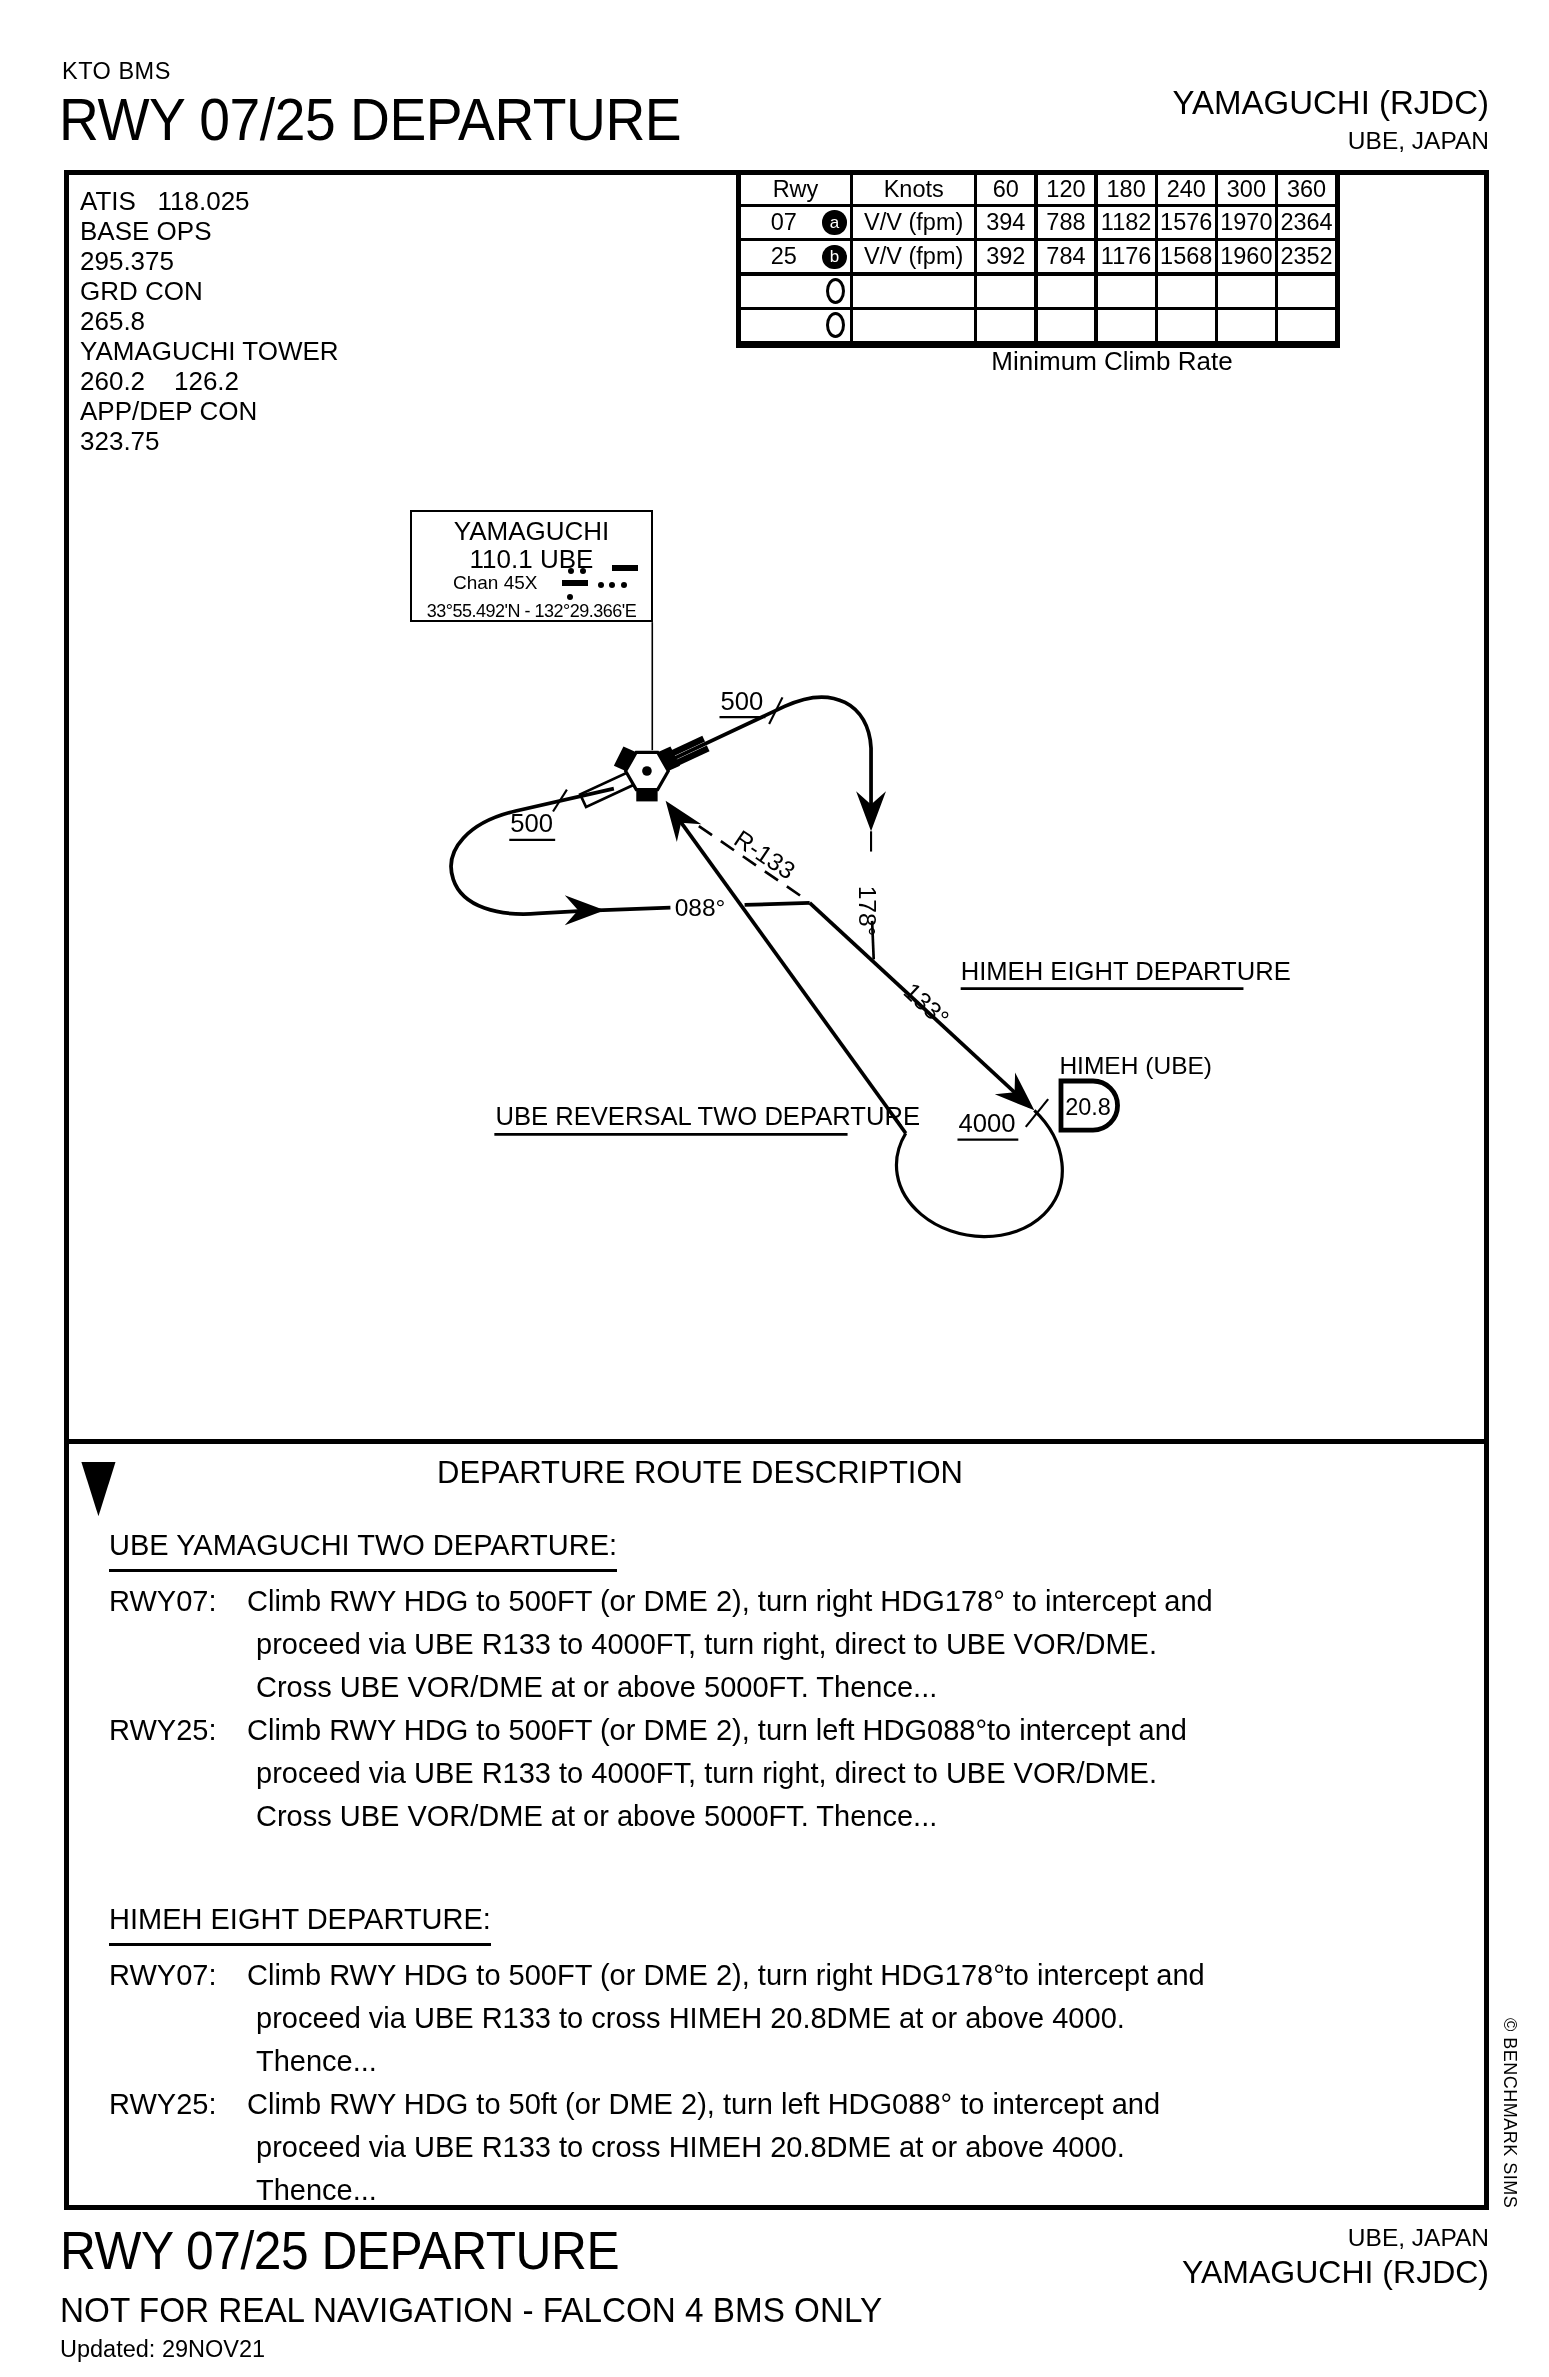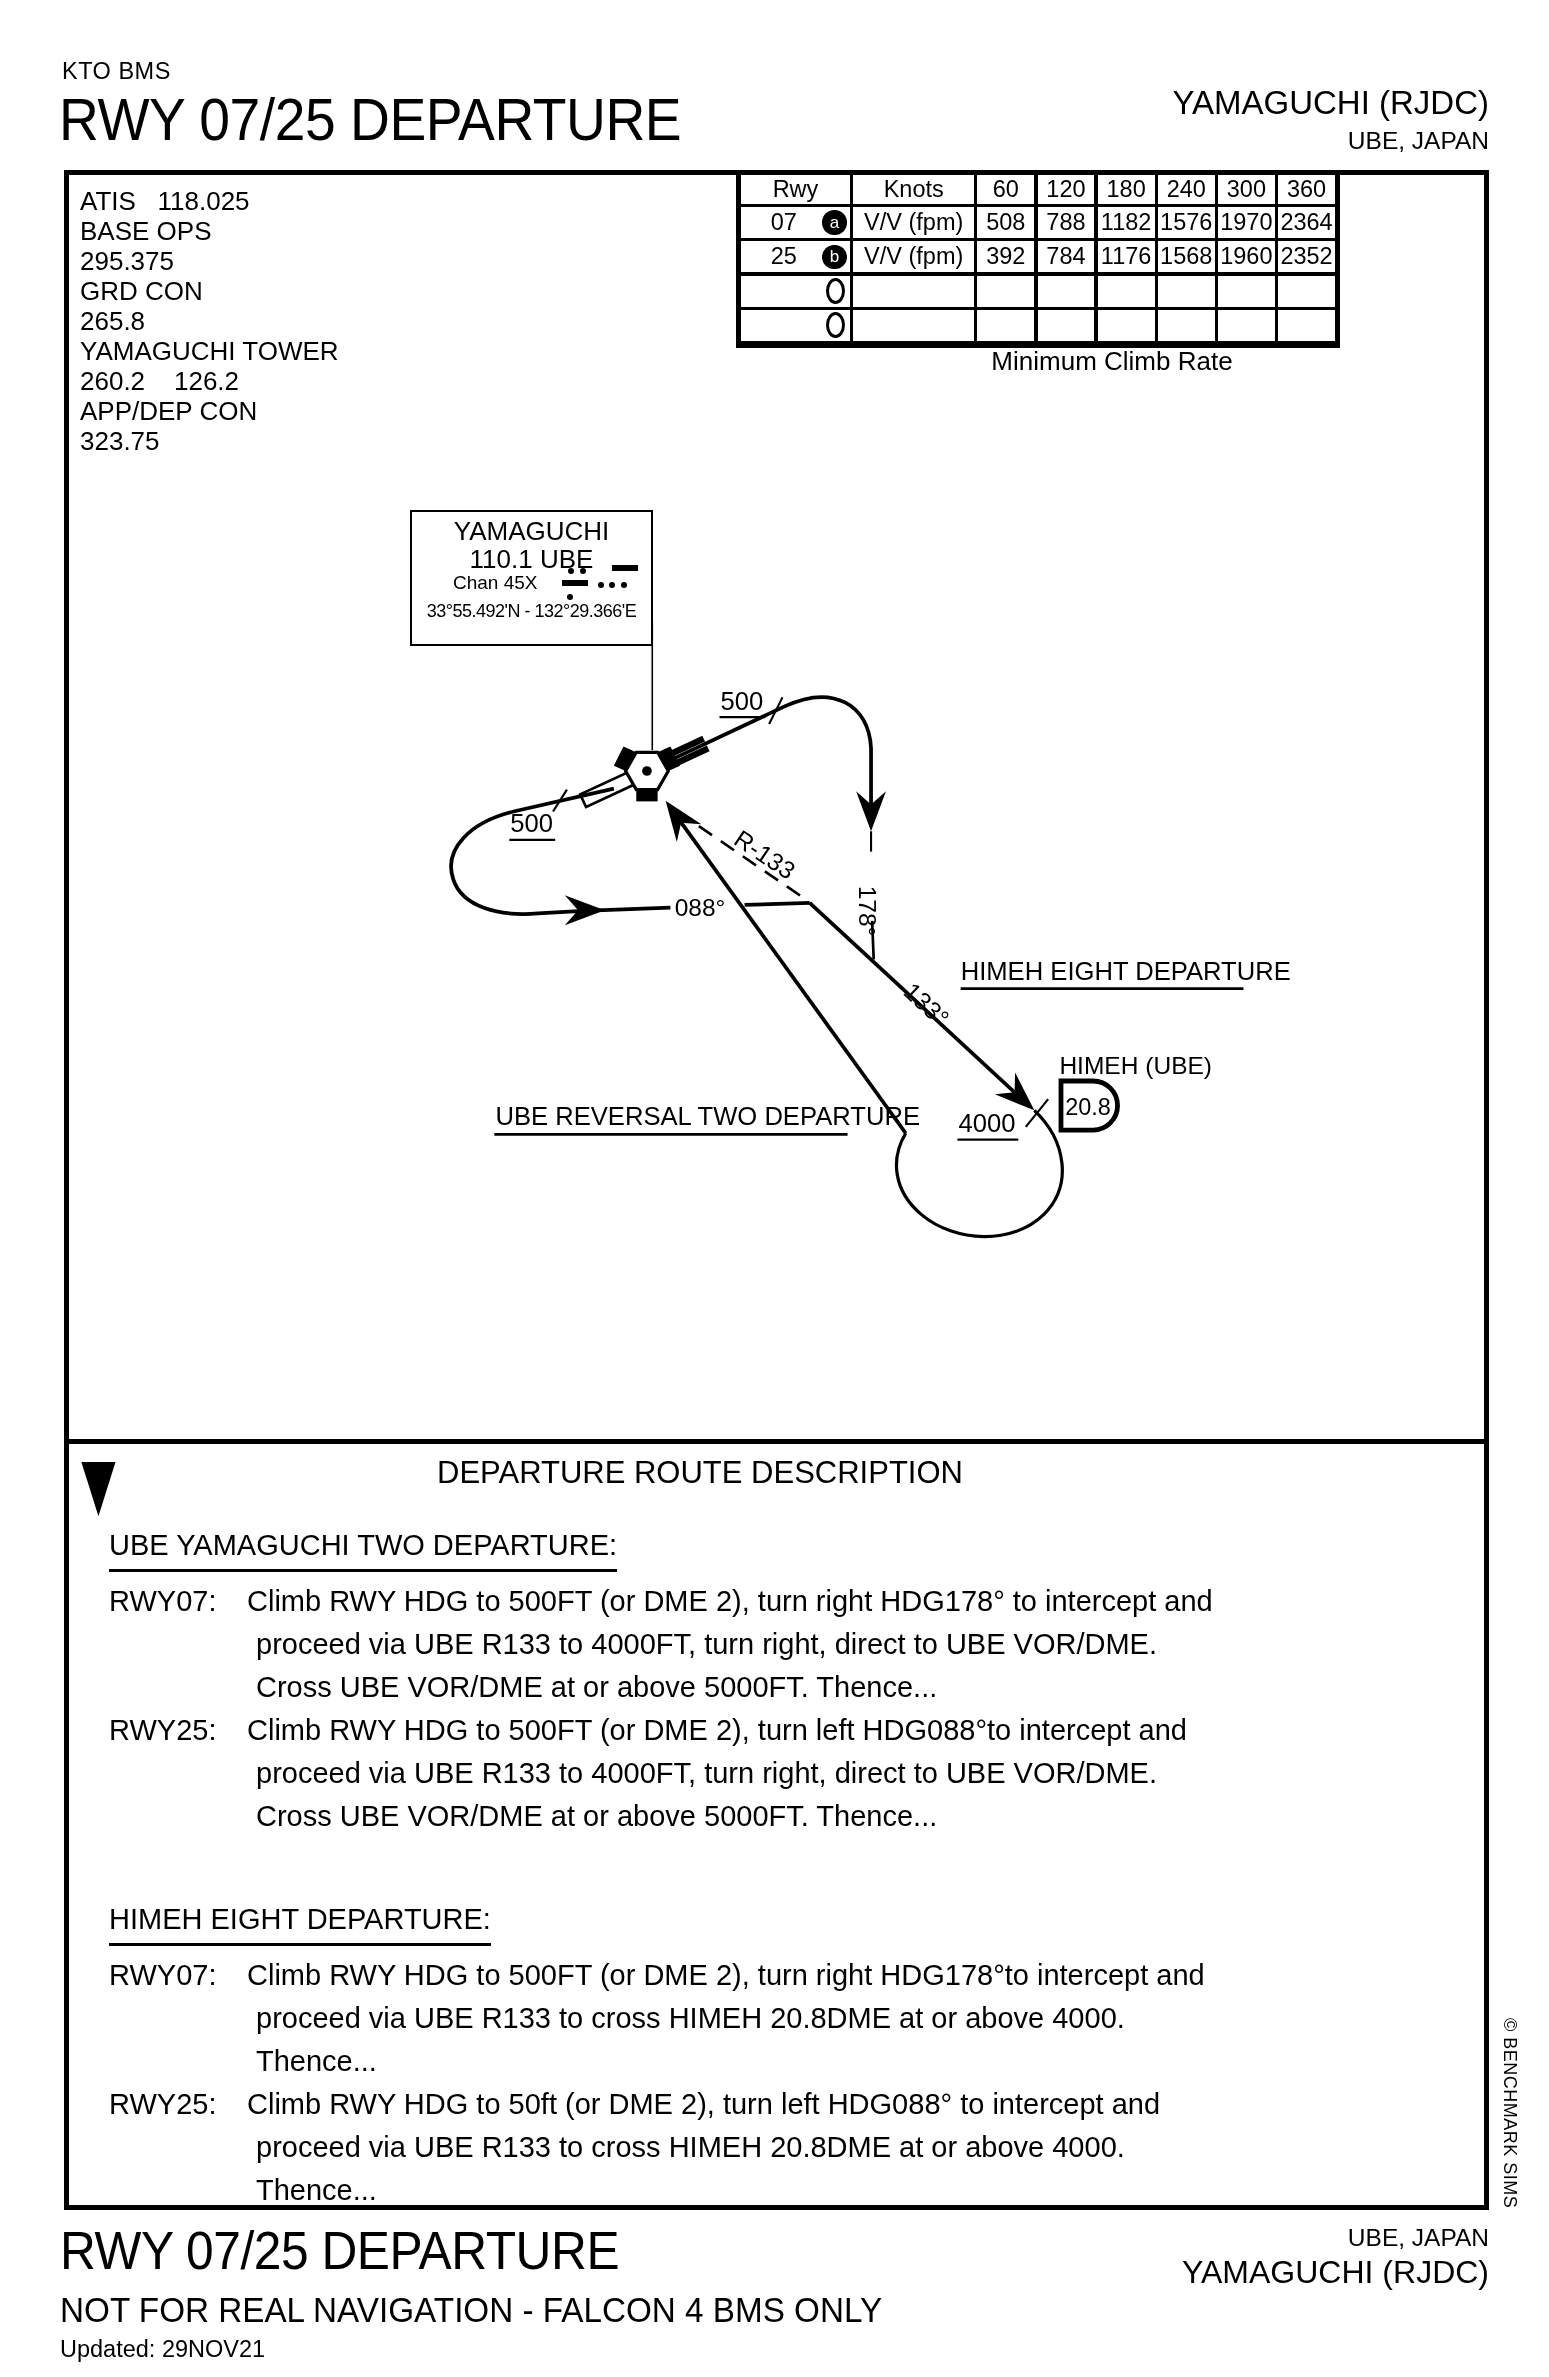--- a/index.html
+++ b/index.html
@@ -28,21 +28,21 @@
     background:#000; gap:3.2px; border:5.3px solid #000; border-bottom-width:7.5px; }
   .ctable .c { background:#fff; display:flex; align-items:center; justify-content:center; font-size:23.5px; }
   .ctable .rwyc { justify-content:flex-end; gap:1px; padding:0 3.2px 0 5.3px;align-items:center; }
   .ctable .rwyc .num { flex:1; text-align:center; }
   .badge { width:24.5px; height:24.5px; border-radius:50%; background:#000; color:#fff;
     display:flex; align-items:center; justify-content:center; font-size:17px; }
   .ocirc { width:19px; height:26px; border:3.7px solid #000; border-radius:50%; background:#fff; margin-right:2.1px; }
   .knots { font-size:21.3px; }
   .tcaption { left:736px; top:346px; width:752px; text-align:center; font-size:26px; }
   
-  .vbox { left:410px; top:510px; width:243px; height:136px; border:2.7px solid #000; }
+  .vbox { left:410px; top:510px; width:243px; height:112px; border:2.7px solid #000; }
   .vb-name { left:0; top:4.3px; width:100%; text-align:center; font-size:26px; }
   .vb-freq { left:0; top:32px; width:100%; text-align:center; font-size:26px; }
   .vb-chan { left:9px; top:60px; font-size:19px;margin-left:32px; }
   .vb-coords { left:0; top:89px; width:100%; text-align:center; font-size:18px; letter-spacing:-0.5px; }
   .dot { position:absolute; width:6.4px; height:6.4px; border-radius:50%; background:#000; }
   .dash { position:absolute; width:26px; height:6.4px; background:#000; }
   
   .sect-title { left:64px; top:1455px; width:1272px; text-align:center; font-size:31px; }
   .route { left:109px; width:1334px; font-size:29px; line-height:43px; }
   .route .hd { display:inline-block; border-bottom:3.2px solid #000; padding-bottom:2.1px; margin-bottom:7.5px; }
@@ -89,21 +89,21 @@
     <div class="c">180</div>
     <div class="c">240</div>
     <div class="c">300</div>
     <div class="c">360</div>
 
     <div class="c rwyc">
       <span class="num">07</span>
       <span class="badge">a</span>
     </div>
     <div class="c knots">V/V (fpm)</div>
-    <div class="c">508</div>
+    <div class="c">394</div>
     <div class="c">788</div>
     <div class="c">1182</div>
     <div class="c">1576</div>
     <div class="c">1970</div>
     <div class="c">2364</div>
 
     <div class="c rwyc">
       <span class="num">25</span>
       <span class="badge">b</span>
     </div>

